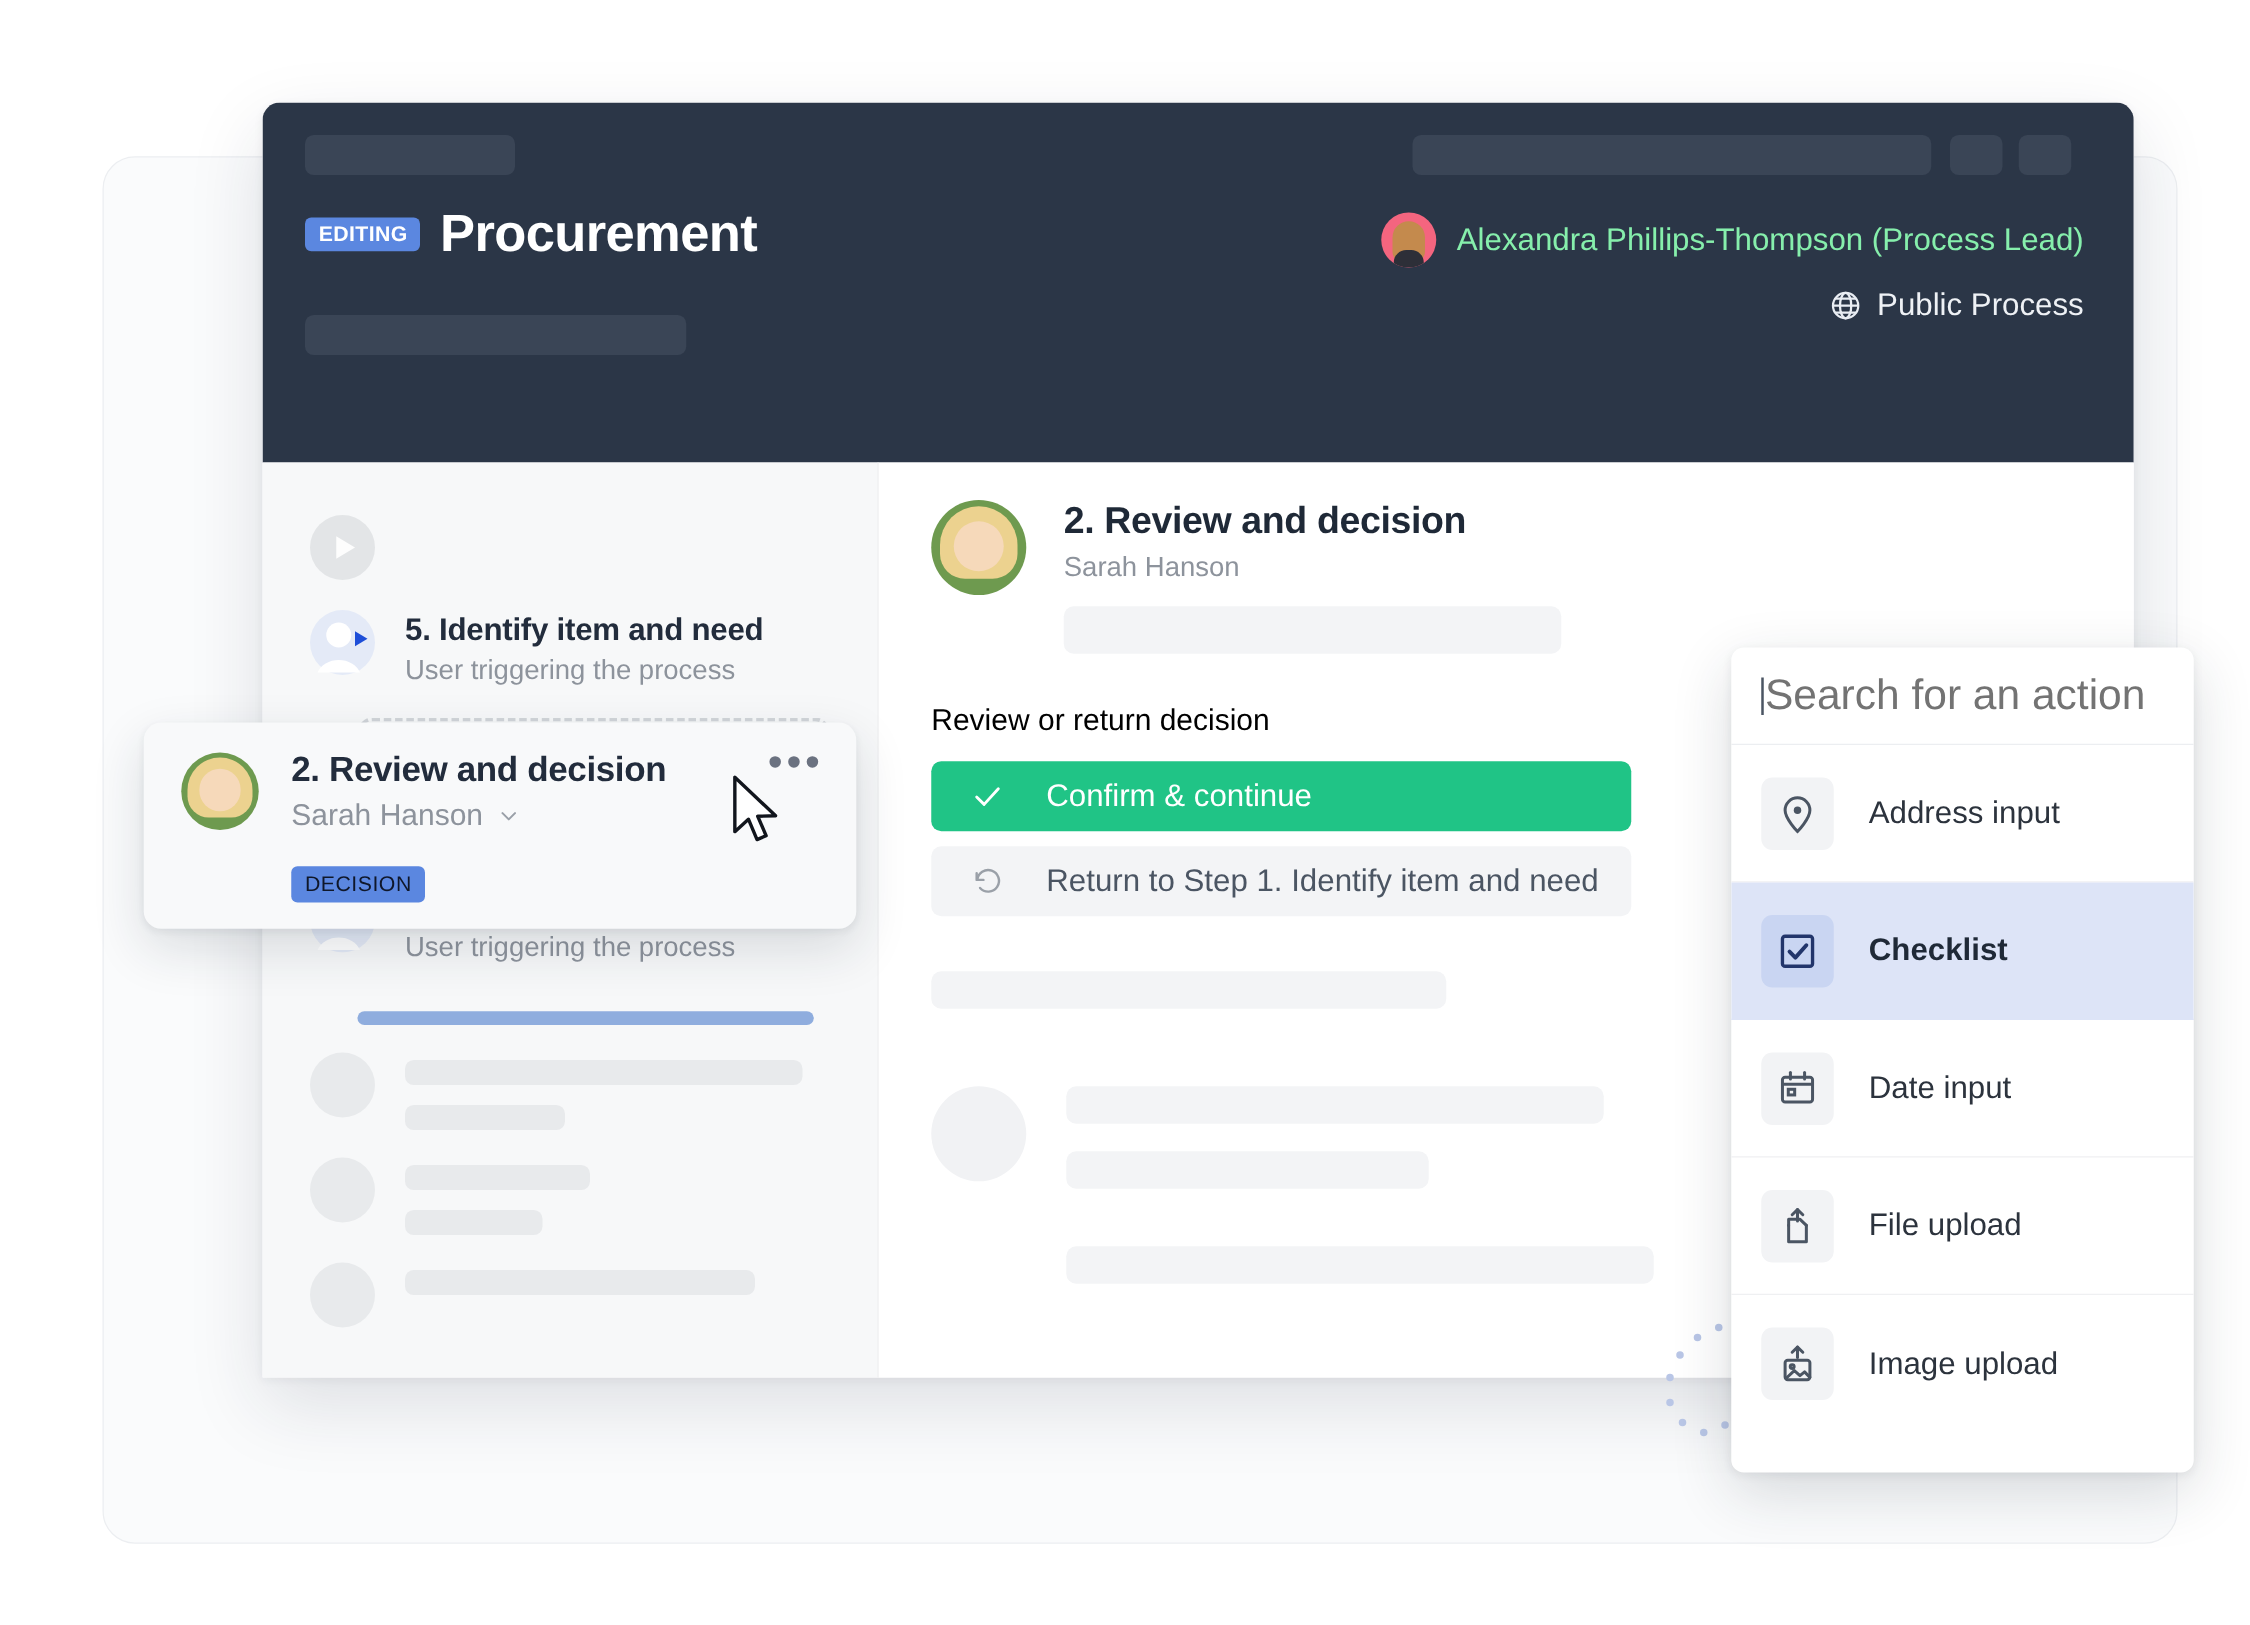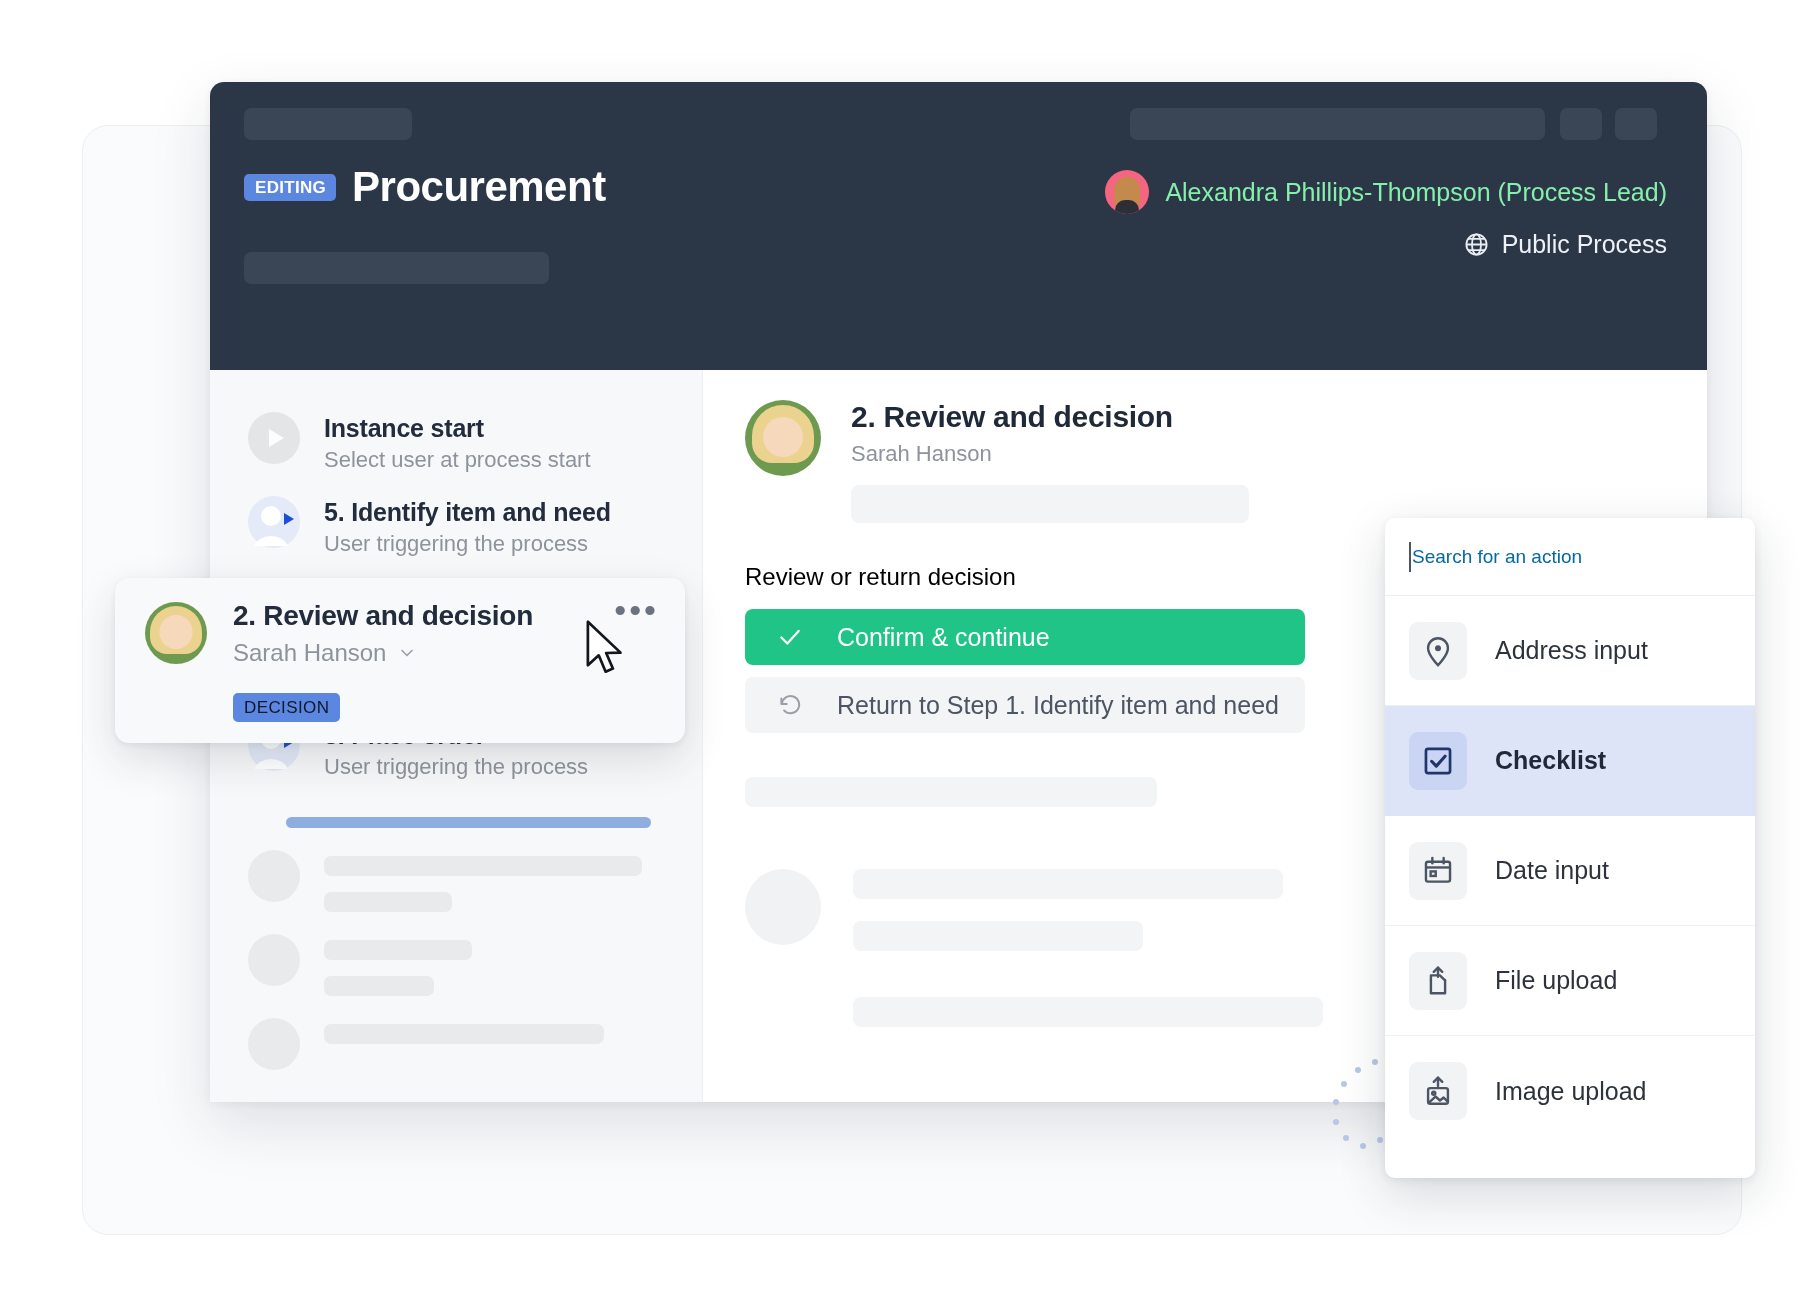--- a/index.html
+++ b/index.html
@@ -144,21 +144,21 @@
 
   
   .action-panel{
     position:absolute; left:1385px; top:518px; width:370px; height:660px;
     background:#ffffff; border-radius:10px;
     box-shadow: 0 16px 48px rgba(31,41,55,.16), 0 2px 8px rgba(31,41,55,.08);
     z-index:50; overflow:hidden;
   }
   .ap-search{ height:78px; display:flex; align-items:center; padding-left:24px; border-bottom:1px solid #eceef1;}
   .ap-caret{ width:2px; height:30px; background:#4b5563; margin-right:1px;}
-  .ap-ph{ font-size:19px; color:#0369a1;}
+  .ap-ph{ font-size:34px; color:#737373;}
   .ap-item{
     height:110px; display:flex; align-items:center; gap:28px; padding-left:24px;
     border-bottom:1px solid #eff0f2; cursor:pointer;
   }
   .ap-item:last-child{ border-bottom:none;}
   .ap-item.sel{ background:#dde4f7; border-bottom-color:#dde4f7;}
   .ap-ic{ width:58px;height:58px;border-radius:9px; background:#f2f3f5; display:flex;align-items:center;justify-content:center; flex:none;}
   .ap-item.sel .ap-ic{ background:#c9d5f2;}
   .ap-label{ font-size:25px; color:#2c333d;}
   .ap-item.sel .ap-label{ font-weight:bold; color:#1f2937;}
@@ -220,24 +220,20 @@
   <div class="app-body">
 
     <div class="sidebar">
 
       <div class="step">
         <div class="step-ic">
           <div class="ic-play-circle">
               <span></span>
             </div>
         </div>
-        <div class="step-txt">
-          <div class="step-title">Instance start</div>
-          <div class="step-sub">Select user at process start</div>
-        </div>
       </div>
 
       <div class="step">
         <div class="step-ic">
           <svg class="ic-user" viewBox="0 0 52 52">
             <circle cx="26" cy="26" r="26" fill="#e4eaf7"></circle>
             <circle cx="23" cy="20" r="10" fill="#ffffff"></circle>
             <path d="M6 50a18 15 0 0 1 34 0z" fill="#ffffff"></path>
             <path d="M36 17l10 6-10 6z" fill="#1d4ed8"></path>
           </svg>

